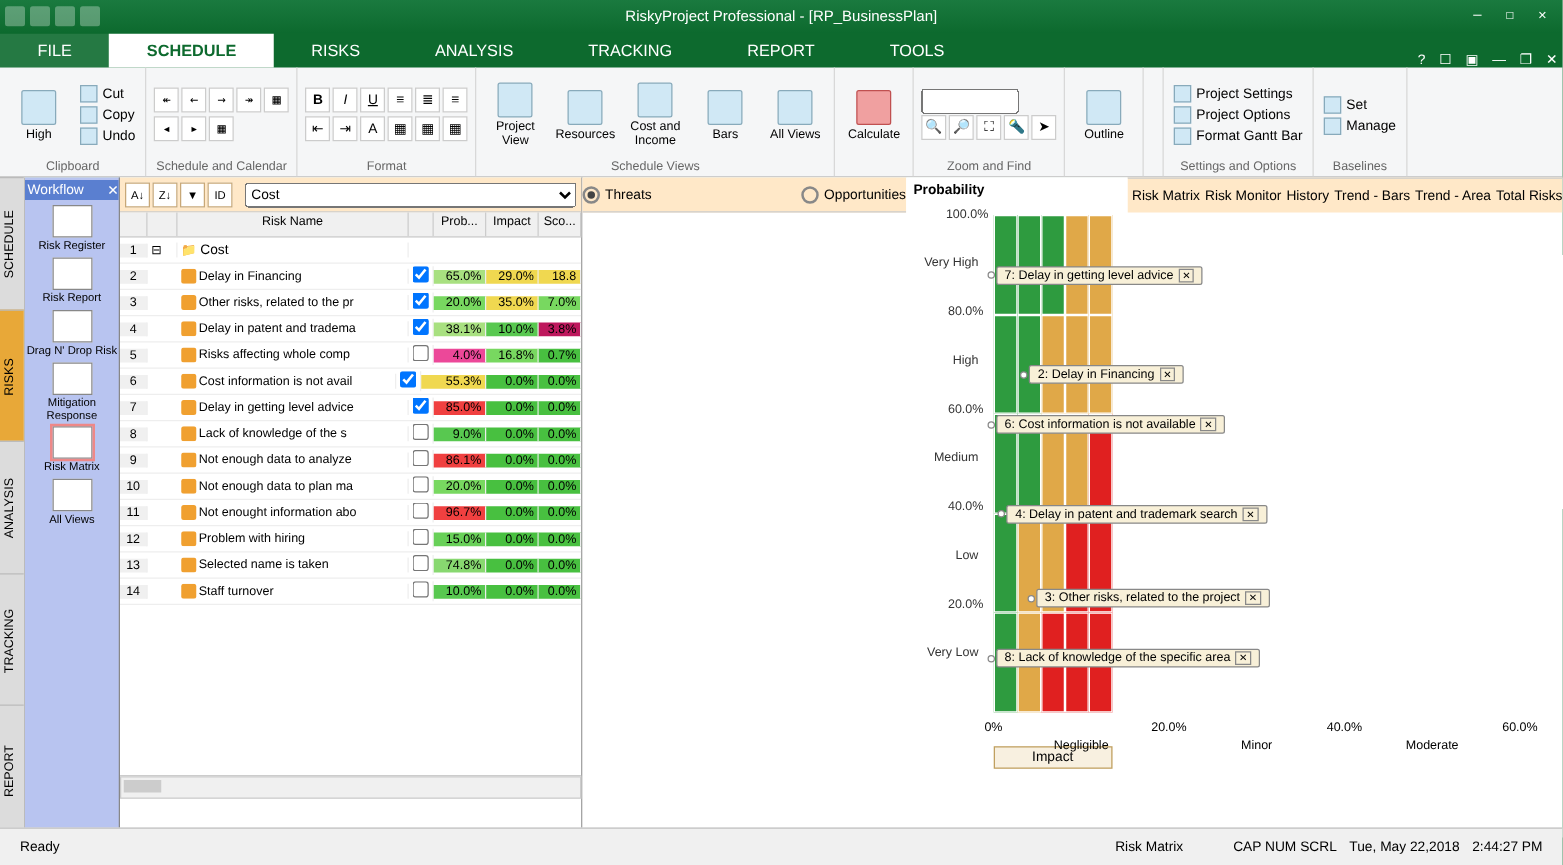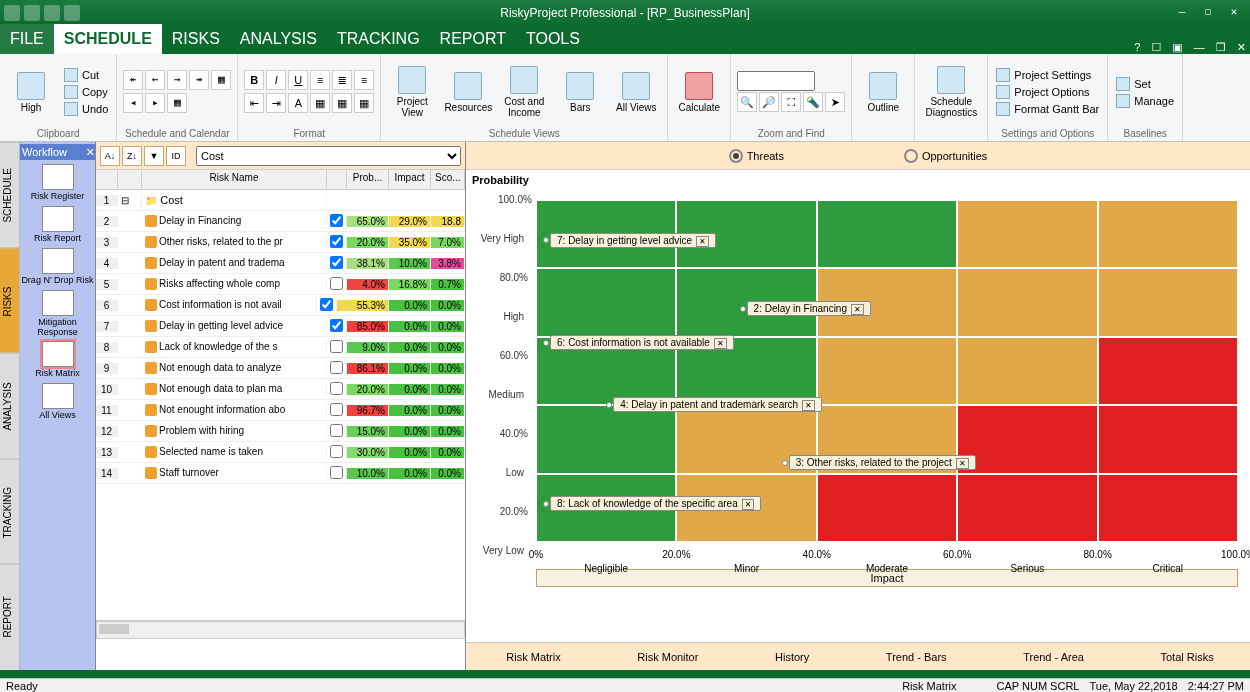--- a/index.html
+++ b/index.html
@@ -8,21 +8,21 @@
 
 .title-bar { height: 26px; background: linear-gradient(#1a7a3f, #0d6a2e); color: #fff; display: flex; align-items: center; padding: 0 4px; }
 .title-bar .icon-strip { display: flex; gap: 4px; }
 .title-bar .icon-strip span { width: 16px; height: 16px; background: rgba(255,255,255,0.3); border-radius: 2px; display:inline-block; }
 .title-bar .title-text { flex: 1; text-align: center; font-size: 12px; }
 .title-bar .win-controls { display: flex; gap: 2px; }
 .title-bar .win-controls span { width: 24px; height: 16px; text-align: center; cursor: pointer; font-family: monospace; }
 
 
 .ribbon-tabs { height: 28px; background: #0d6a2e; display: flex; align-items: flex-end; padding-left: 0; }
-.ribbon-tabs .tab { padding: 6px 10px; color: #fff; cursor: pointer; font-size: 16px; }
+.ribbon-tabs .tab { padding: 6px 30px; color: #fff; cursor: pointer; font-size: 13px; }
 .ribbon-tabs .tab.active { background: #fff; color: #0d6a2e; font-weight: 600; }
 .ribbon-tabs .tab.file { background: rgba(255,255,255,0.1); }
 .ribbon-tabs .spacer { flex:1; }
 .ribbon-tabs .help-icons span { color:#fff; margin: 0 4px; cursor:pointer; }
 
 
 .ribbon { height: 88px; background: #f5f6f7; border-bottom: 1px solid #c0c0c0; display: flex; }
 .ribbon-group { border-right: 1px solid #d8d8d8; padding: 2px 6px 0 6px; display: flex; flex-direction: column; }
 .ribbon-group .group-content { flex:1; display:flex; align-items:center; gap:6px; }
 .ribbon-group .group-label { text-align:center; color:#666; font-size:10px; padding-bottom:2px; }
@@ -65,21 +65,21 @@
 .gc-ico { width:12px; height:12px; background:#f0a030; border-radius:2px; display:inline-block; margin-right:2px; vertical-align:middle; }
 
 .grid-foot { height:50px; border-top:1px solid #ccc; }
 .grid-foot .scroll-row { height:18px; display:flex; }
 .grid-foot .scroll-row .scrollbar { flex:1; background:#f0f0f0; border:1px solid #ccc; position:relative; }
 .grid-foot .scroll-row .scrollbar::before { content:''; position:absolute; left:2px; top:2px; width:30px; height:10px; background:#ccc; }
 .grid-foot .filter-row { height:30px; background:#ffe8c8; display:flex; align-items:center; padding:0 6px; gap:6px; }
 .grid-foot .filter-row input { width:50px; height:18px; }
 .grid-foot .filter-row button { height:20px; padding:0 10px; }
 
-.chart-panel { flex:1; display:flex; flex-direction:column; background:#fff; }
+.chart-panel { flex:1; display:flex; flex-direction:row; background:#fff; }
 .chart-mode { height:28px; background:#ffe8c8; display:flex; align-items:center; justify-content:center; gap:120px; border-bottom:1px solid #ccc; }
 .chart-mode label { display:flex; align-items:center; gap:4px; cursor:pointer; font-size:11px; }
 .chart-mode .radio { width:14px; height:14px; border:2px solid #888; border-radius:50%; display:inline-block; position:relative; }
 .chart-mode .radio.on::after { content:''; position:absolute; top:2px; left:2px; width:6px; height:6px; background:#444; border-radius:50%; }
 
 .chart-body { flex:1; position:relative; background:#fff; }
 .matrix { position:absolute; top:30px; left:70px; right:12px; bottom:100px; }
 .matrix-cell { position:absolute; border:1px solid #fff; }
 .c-green { background:#2e9b3f; }
 .c-amber { background:#e0a848; }
@@ -89,21 +89,21 @@
 .axis-title { position:absolute; font-size:11px; font-weight:600; }
 .impact-arrow { position:absolute; left:70px; right:12px; height:18px; background:#f8f0e0; border:1px solid #c0a060; text-align:center; font-size:10px; line-height:16px; }
 
 .callout { position:absolute; background:#f8f0d8; border:1px solid #888; padding:1px 6px; font-size:10px; white-space:nowrap; border-radius:2px; }
 .callout .co-x { margin-left:4px; cursor:pointer; border:1px solid #888; padding:0 2px; font-size:8px; }
 .callout .co-dot { position:absolute; left:-8px; top:50%; width:6px; height:6px; background:#fff; border:1px solid #888; border-radius:50%; transform:translateY(-50%); }
 
 .view-tabs { height:28px; background:#ffe8c8; display:flex; align-items:center; justify-content:space-around; border-top:1px solid #ccc; }
 .view-tabs label { display:flex; align-items:center; gap:4px; cursor:pointer; font-size:11px; }
 
-.status-bar { position:absolute; bottom:0; left:0; right:0; height:14px; background:#f0f0f0; border-top:1px solid #c0c0c0; display:flex; align-items:center; padding:0 6px; font-size:11px; }
+.status-bar { position:absolute; bottom:0; left:0; right:0; height:30px; background:#f0f0f0; border-top:1px solid #c0c0c0; display:flex; align-items:center; padding:0 16px; font-size:11px; }
 .status-bar .sp { flex:1; }
 </style>
 </head>
 <body>
 
 <div class="title-bar">
   <div class="icon-strip">
     <span></span>
     <span></span>
     <span></span>
@@ -262,26 +262,20 @@
     <div class="group-content">
         <div class="big-btn">
           <div class="ico"></div>
           <span>Outline</span>
         </div>
       </div>
     <div class="group-label">&nbsp;</div>
   </div>
 
   <div class="ribbon-group">
-    <div class="group-content">
-        <div class="big-btn" style="width:60px">
-          <div class="ico"></div>
-          <span>Schedule Diagnostics</span>
-        </div>
-      </div>
     <div class="group-label">&nbsp;</div>
   </div>
 
   <div class="ribbon-group">
     <div class="group-content">
       <div class="small-stack">
         <div class="small-btn">
             <span class="ico-s"></span>
             <span>Project Settings</span>
           </div>
@@ -403,28 +397,28 @@
           <div class="gc pct" style="width:42px;background:#f0d850">35.0%</div>
           <div class="gc pct" style="width:34px;background:#78d860">7.0%</div>
         </div>
         <div class="grid-row">
           <div class="gc num" style="width:22px">4</div>
           <div class="gc" style="width:24px"></div>
           <div class="gc" style="flex:1"><span class="gc-ico"></span>Delay in patent and tradema</div>
           <div class="gc chk" style="width:20px;text-align:center"><input type="checkbox" checked="" style=""></div>
           <div class="gc pct" style="width:42px;background:#a8e080">38.1%</div>
           <div class="gc pct" style="width:42px;background:#58c850">10.0%</div>
-          <div class="gc pct" style="width:34px;background:#ec4899">3.8%</div>
+          <div class="gc pct" style="width:34px;background:#be185d">3.8%</div>
         </div>
         <div class="grid-row">
           <div class="gc num" style="width:22px">5</div>
           <div class="gc" style="width:24px"></div>
           <div class="gc" style="flex:1"><span class="gc-ico"></span>Risks affecting whole comp</div>
           <div class="gc chk" style="width:20px;text-align:center"><input type="checkbox" style=""></div>
-          <div class="gc pct" style="width:42px;background:#ef4444">4.0%</div>
+          <div class="gc pct" style="width:42px;background:#ec4899">4.0%</div>
           <div class="gc pct" style="width:42px;background:#78d860">16.8%</div>
           <div class="gc pct" style="width:34px;background:#48c040">0.7%</div>
         </div>
         <div class="grid-row">
           <div class="gc num" style="width:22px">6</div>
           <div class="gc" style="width:24px"></div>
           <div class="gc" style="flex:1"><span class="gc-ico"></span>Cost information is not avail</div>
           <div class="gc chk" style="width:20px;text-align:center"><input type="checkbox" checked="" style=""></div>
           <div class="gc pct" style="width:52px;background:#f0d850">55.3%</div>
           <div class="gc pct" style="width:42px;background:#48c040">0.0%</div>
@@ -482,21 +476,21 @@
           <div class="gc chk" style="width:20px;text-align:center"><input type="checkbox" style=""></div>
           <div class="gc pct" style="width:42px;background:#68d058">15.0%</div>
           <div class="gc pct" style="width:42px;background:#48c040">0.0%</div>
           <div class="gc pct" style="width:34px;background:#48c040">0.0%</div>
         </div>
         <div class="grid-row">
           <div class="gc num" style="width:22px">13</div>
           <div class="gc" style="width:24px"></div>
           <div class="gc" style="flex:1"><span class="gc-ico"></span>Selected name is taken</div>
           <div class="gc chk" style="width:20px;text-align:center"><input type="checkbox" style=""></div>
-          <div class="gc pct" style="width:42px;background:#88d870">30.0%</div>
+          <div class="gc pct" style="width:42px;background:#88d870">74.8%</div>
           <div class="gc pct" style="width:42px;background:#48c040">0.0%</div>
           <div class="gc pct" style="width:34px;background:#48c040">0.0%</div>
         </div>
         <div class="grid-row">
           <div class="gc num" style="width:22px">14</div>
           <div class="gc" style="width:24px"></div>
           <div class="gc" style="flex:1"><span class="gc-ico"></span>Staff turnover</div>
           <div class="gc chk" style="width:20px;text-align:center"><input type="checkbox" style=""></div>
           <div class="gc pct" style="width:42px;background:#58c850">10.0%</div>
           <div class="gc pct" style="width:42px;background:#48c040">0.0%</div>

